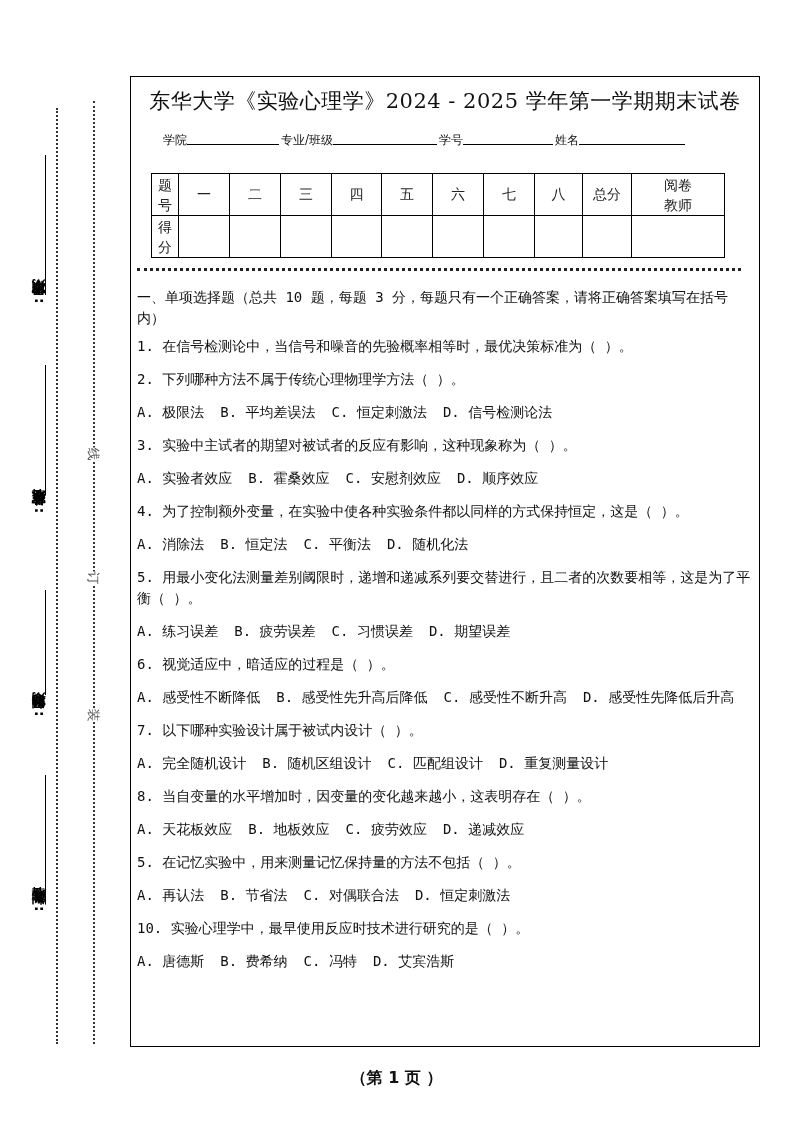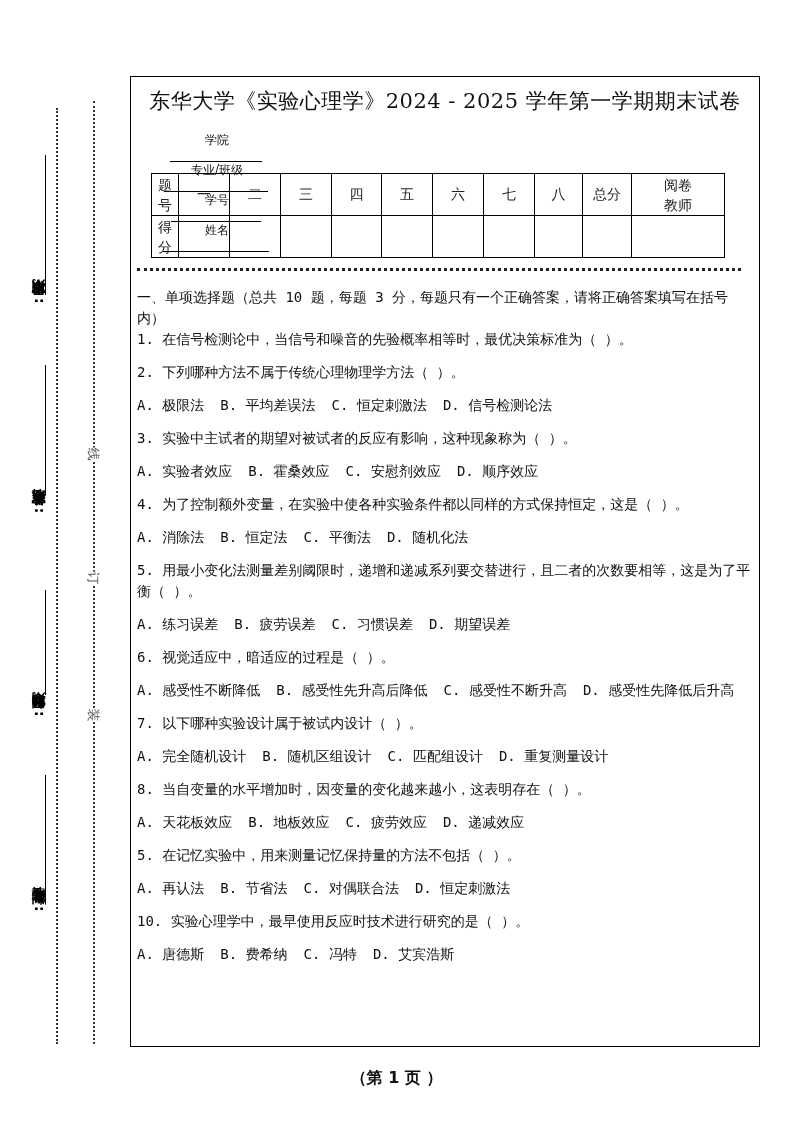--- a/index.html
+++ b/index.html
@@ -13,33 +13,33 @@
             font-family:"DejaVu Sans", "Liberation Sans", sans-serif; font-weight:bold;
             font-size:14px; letter-spacing:1px; color:#000; background:#fff; line-height:16px; }
   .bindchar { position:absolute; font-size:13px; color:#555; background:#fff;
               transform:rotate(90deg); line-height:14px; }
 
   
   .exam-box { position:absolute; left:130px; top:76px; width:630px; height:971px;
               border:1.5px solid #000; box-sizing:border-box; }
   .title { position:absolute; left:0; right:0; top:10px; text-align:center;
            font-size:21px; letter-spacing:0.5px; white-space:nowrap; }
-  .info-row { position:absolute; left:32px; top:55px; font-size:12px; display:flex; align-items:center;flex-direction:column; }
+  .info-row { position:absolute; left:32px; top:55px; font-size:12px; display:flex; align-items:flex-start; }
   .info-row .lbl { white-space:nowrap; }
   .info-row .blank { display:inline-block; border-bottom:1px solid #000; height:12px; margin-right:2px; }
 
   table.score { position:absolute; left:20px; top:96px; border-collapse:collapse; font-size:14px; }
   table.score td { border:1.5px solid #000; text-align:center; padding:0; color:#222; }
   table.score td.rowhead { width:26px; line-height:20px; font-size:14px; }
   .dotsep { position:absolute; left:6px; right:18px; top:191px; border-top:3px dotted #222; }
 
   .content { position:absolute; left:6px; right:4px; top:210px;
              font-family:"DejaVu Sans Mono", "Liberation Mono", monospace; font-size:14px; }
   .para { line-height:21px; margin:0; white-space:normal; }
-  .section-head { margin-bottom:0; }
+  .section-head { margin-bottom:7px; }
   .q { margin-bottom:12px; }
   .opts { margin-bottom:12px; word-spacing:0px; }
   .opt { margin-right:16px; }
 
   .footer { position:absolute; left:0; width:793px; top:1068px; text-align:center;
             font-family:"DejaVu Sans", "Liberation Sans", sans-serif; font-weight:bold; font-size:16px; }
 </style>
 </head>
 <body>
 

